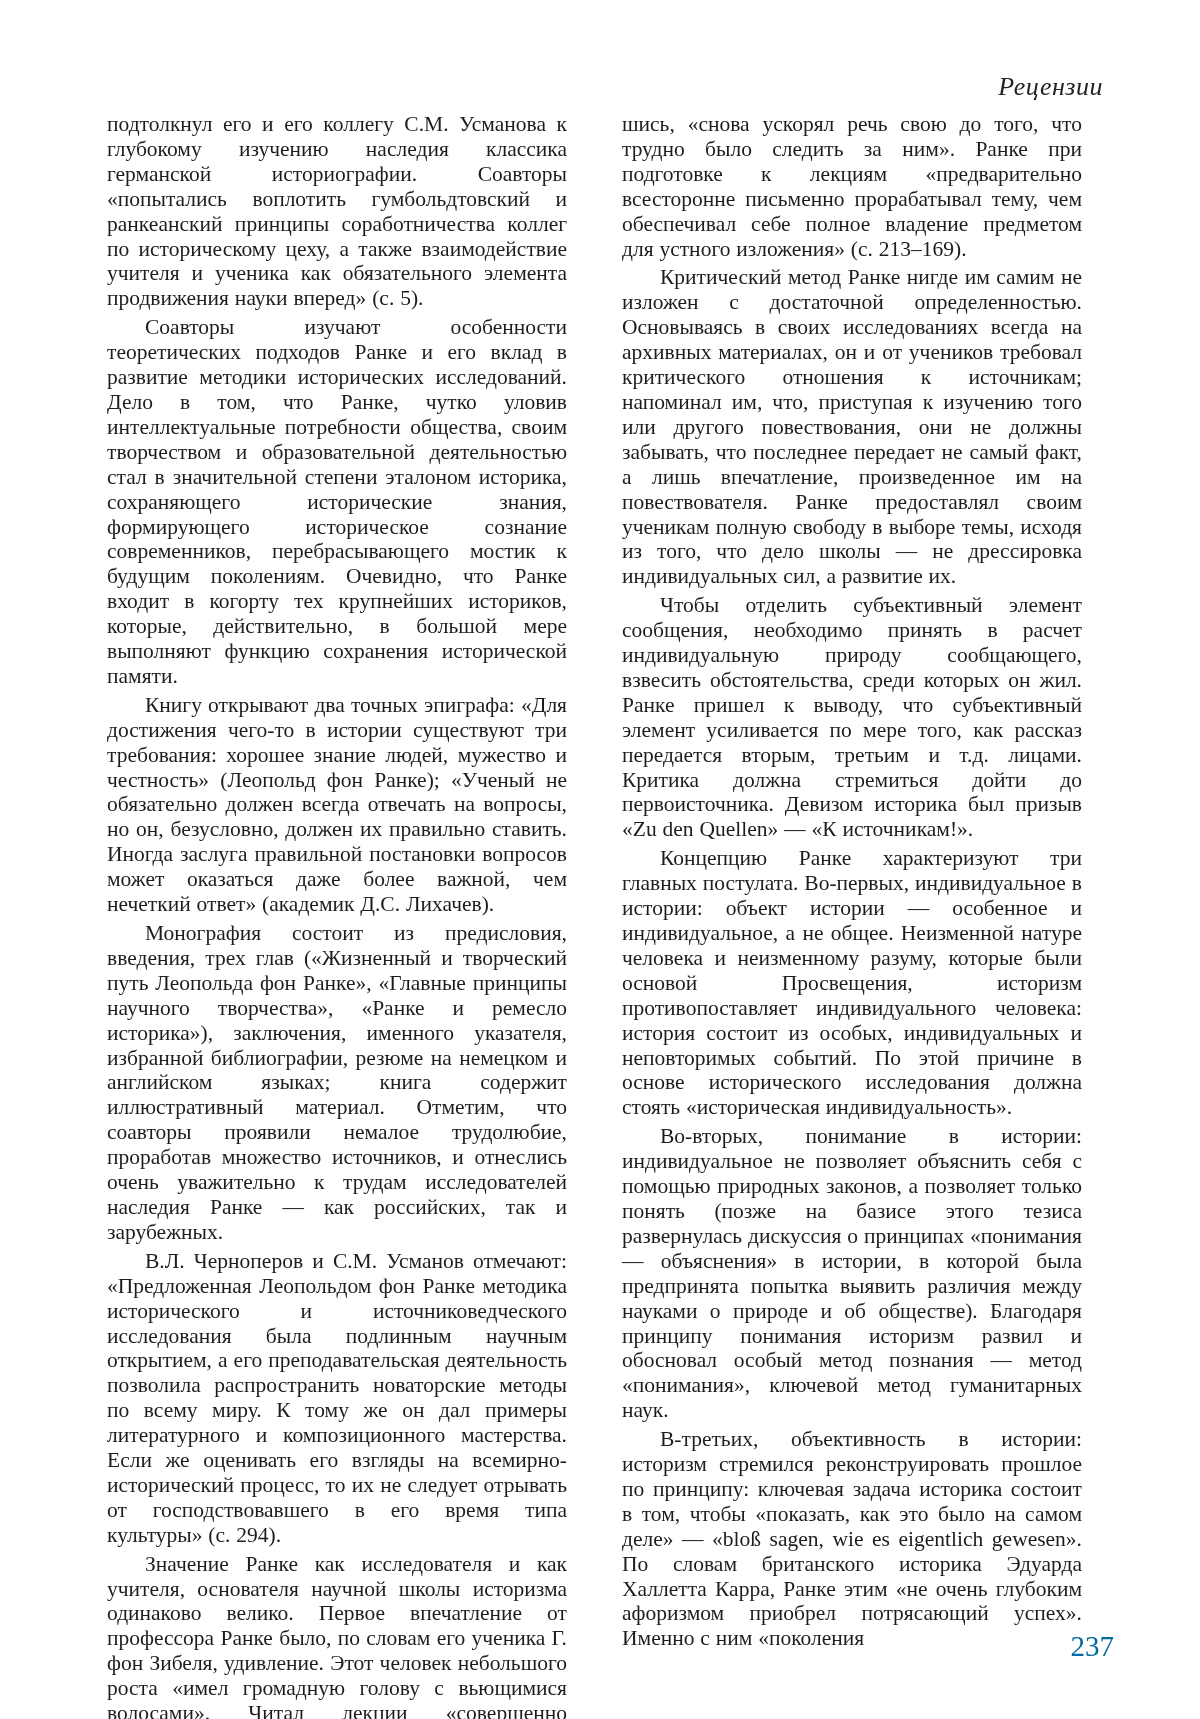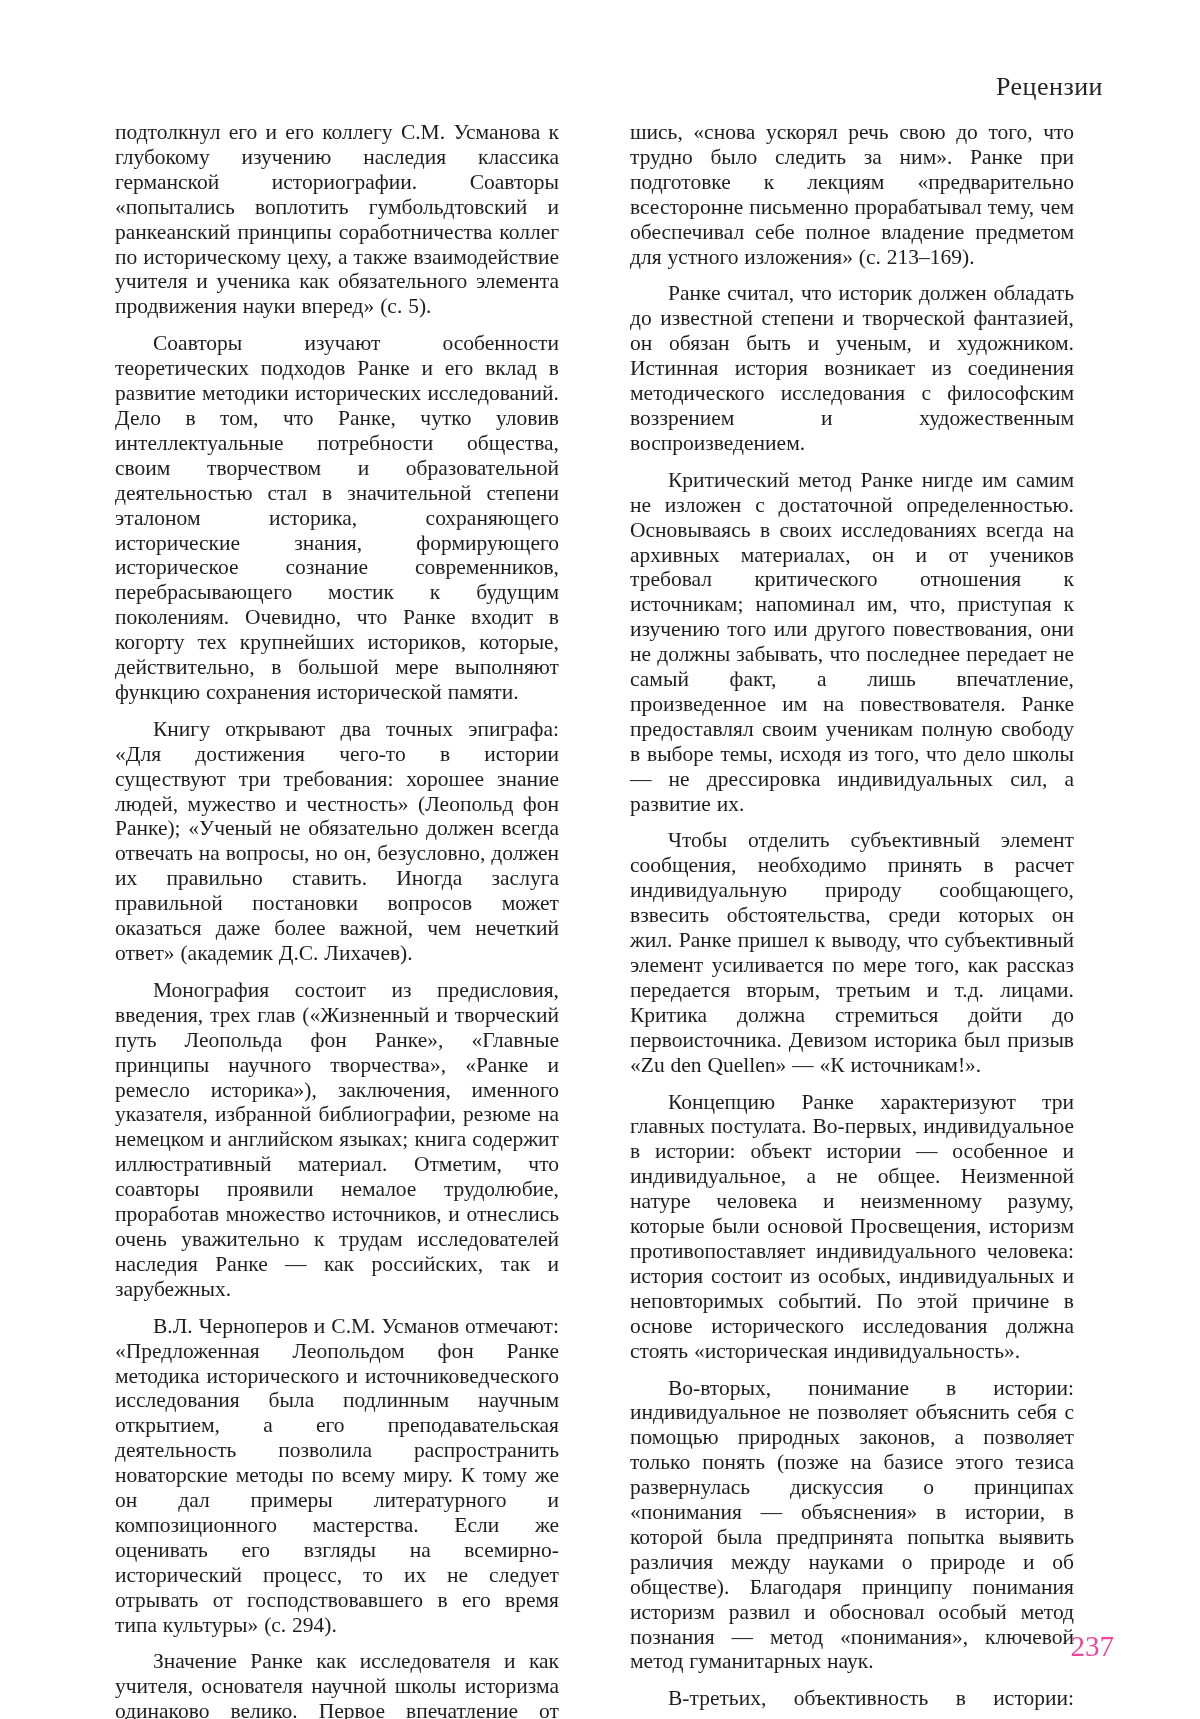--- a/index.html
+++ b/index.html
@@ -13,52 +13,53 @@
     height: 1719px;
     background: #ffffff;
     overflow: hidden;
     font-family: "Liberation Serif", "DejaVu Serif", serif;
     color: #1d1d1f;
   }
   .running-head {
     position: absolute;
     top: 72px;
     right: 97px;
+    font-style: italic;
     font-size: 26px;
     letter-spacing: 0.5px;
     color: #242426;
   }
   .columns {
     position: absolute;
     top: 108px;
     left: 103px;
     width: 983px;
     display: flex;
     gap: 47px;
   }
   .col {
     width: 468px;
     text-align: justify;
     font-size: 21.5px;
     line-height: 24.9px;
     word-spacing: 0.5px;
   }
   .col p {
-    margin: 12px;
+    margin: 4px;
     text-indent: 38px;
   }
   .col p.no-indent {
     text-indent: 0;
   }
   .page-number {
     position: absolute;
     top: 1630px;
     right: 86px;
     font-size: 29px;
-    color: #ec4899;
+    color: #0369a1;
   }
 </style>
 </head>
 <body>
 
 <div class="page">
 
   <div class="running-head">Рецензии</div>
 
   <div class="columns">
@@ -67,21 +68,20 @@
       <p class="no-indent">подтолкнул его и его коллегу С.М. Усманова к глубокому изучению наследия классика германской историографии. Соавторы «попытались воплотить гумбольдтовский и ранкеанский принципы соработничества коллег по историческому цеху, а также взаимодействие учителя и ученика как обязательного элемента продвижения науки вперед» (с. 5).</p>
       <p>Соавторы изучают особенности теоретических подходов Ранке и его вклад в развитие методики исторических исследований. Дело в том, что Ранке, чутко уловив интеллектуальные потребности общества, своим творчеством и образовательной деятельностью стал в значительной степени эталоном историка, сохраняющего исторические знания, формирующего историческое сознание современников, перебрасывающего мостик к будущим поколениям. Очевидно, что Ранке входит в когорту тех крупнейших историков, которые, действительно, в большой мере выполняют функцию сохранения исторической памяти.</p>
       <p>Книгу открывают два точных эпиграфа: «Для достижения чего-то в истории существуют три требования: хорошее знание людей, мужество и честность» (Леопольд фон Ранке); «Ученый не обязательно должен всегда отвечать на вопросы, но он, безусловно, должен их правильно ставить. Иногда заслуга правильной постановки вопросов может оказаться даже более важной, чем нечеткий ответ» (академик Д.С. Лихачев).</p>
       <p>Монография состоит из предисловия, введения, трех глав («Жизненный и творческий путь Леопольда фон Ранке», «Главные принципы научного творчества», «Ранке и ремесло историка»), заключения, именного указателя, избранной библиографии, резюме на немецком и английском языках; книга содержит иллюстративный материал. Отметим, что соавторы проявили немалое трудолюбие, проработав множество источников, и отнеслись очень уважительно к трудам исследователей наследия Ранке — как российских, так и зарубежных.</p>
       <p>В.Л. Черноперов и С.М. Усманов отмечают: «Предложенная Леопольдом фон Ранке методика исторического и источниковедческого исследования была подлинным научным открытием, а его преподавательская деятельность позволила распространить новаторские методы по всему миру. К тому же он дал примеры литературного и композиционного мастерства. Если же оценивать его взгляды на всемирно-исторический процесс, то их не следует отрывать от господствовавшего в его время типа культуры» (с. 294).</p>
       <p>Значение Ранке как исследователя и как учителя, основателя научной школы историзма одинаково велико. Первое впечатление от профессора Ранке было, по словам его ученика Г. фон Зибеля, удивление. Этот человек небольшого роста «имел громадную голову с вьющимися волосами». Читал лекции «совершенно свободно» и сопровождал их «частыми и живыми жестами». Говорил быстро, прерывался как бы в поисках меткого выражения, а затем, увлек-</p>
     </div>
 
     <div class="col">
       <p class="no-indent">шись, «снова ускорял речь свою до того, что трудно было следить за ним». Ранке при подготовке к лекциям «предварительно всесторонне письменно прорабатывал тему, чем обеспечивал себе полное владение предметом для устного изложения» (с. 213–169).</p>
-      <p>Ранке считал, что историк должен обладать до известной степени и творческой фантазией, он обязан быть и ученым, и художником. Истинная история возникает из соединения методического исследования с философским воззрением и художественным воспроизведением.</p>
       <p>Критический метод Ранке нигде им самим не изложен с достаточной определенностью. Основываясь в своих исследованиях всегда на архивных материалах, он и от учеников требовал критического отношения к источникам; напоминал им, что, приступая к изучению того или другого повествования, они не должны забывать, что последнее передает не самый факт, а лишь впечатление, произведенное им на повествователя. Ранке предоставлял своим ученикам полную свободу в выборе темы, исходя из того, что дело школы — не дрессировка индивидуальных сил, а развитие их.</p>
       <p>Чтобы отделить субъективный элемент сообщения, необходимо принять в расчет индивидуальную природу сообщающего, взвесить обстоятельства, среди которых он жил. Ранке пришел к выводу, что субъективный элемент усиливается по мере того, как рассказ передается вторым, третьим и т.д. лицами. Критика должна стремиться дойти до первоисточника. Девизом историка был призыв «Zu den Quellen» — «К источникам!».</p>
       <p>Концепцию Ранке характеризуют три главных постулата. Во-первых, индивидуальное в истории: объект истории — особенное и индивидуальное, а не общее. Неизменной натуре человека и неизменному разуму, которые были основой Просвещения, историзм противопоставляет индивидуального человека: история состоит из особых, индивидуальных и неповторимых событий. По этой причине в основе исторического исследования должна стоять «историческая индивидуальность».</p>
       <p>Во-вторых, понимание в истории: индивидуальное не позволяет объяснить себя с помощью природных законов, а позволяет только понять (позже на базисе этого тезиса развернулась дискуссия о принципах «понимания — объяснения» в истории, в которой была предпринята попытка выявить различия между науками о природе и об обществе). Благодаря принципу понимания историзм развил и обосновал особый метод познания — метод «понимания», ключевой метод гуманитарных наук.</p>
       <p>В-третьих, объективность в истории: историзм стремился реконструировать прошлое по принципу: ключевая задача историка состоит в том, чтобы «показать, как это было на самом деле» — «bloß sagen, wie es eigentlich gewesen». По словам британского историка Эдуарда Халлетта Карра, Ранке этим «не очень глубоким афоризмом приобрел потрясающий успех». Именно с ним «поколения</p>
     </div>
 
   </div>
 
   <div class="page-number">237</div>

